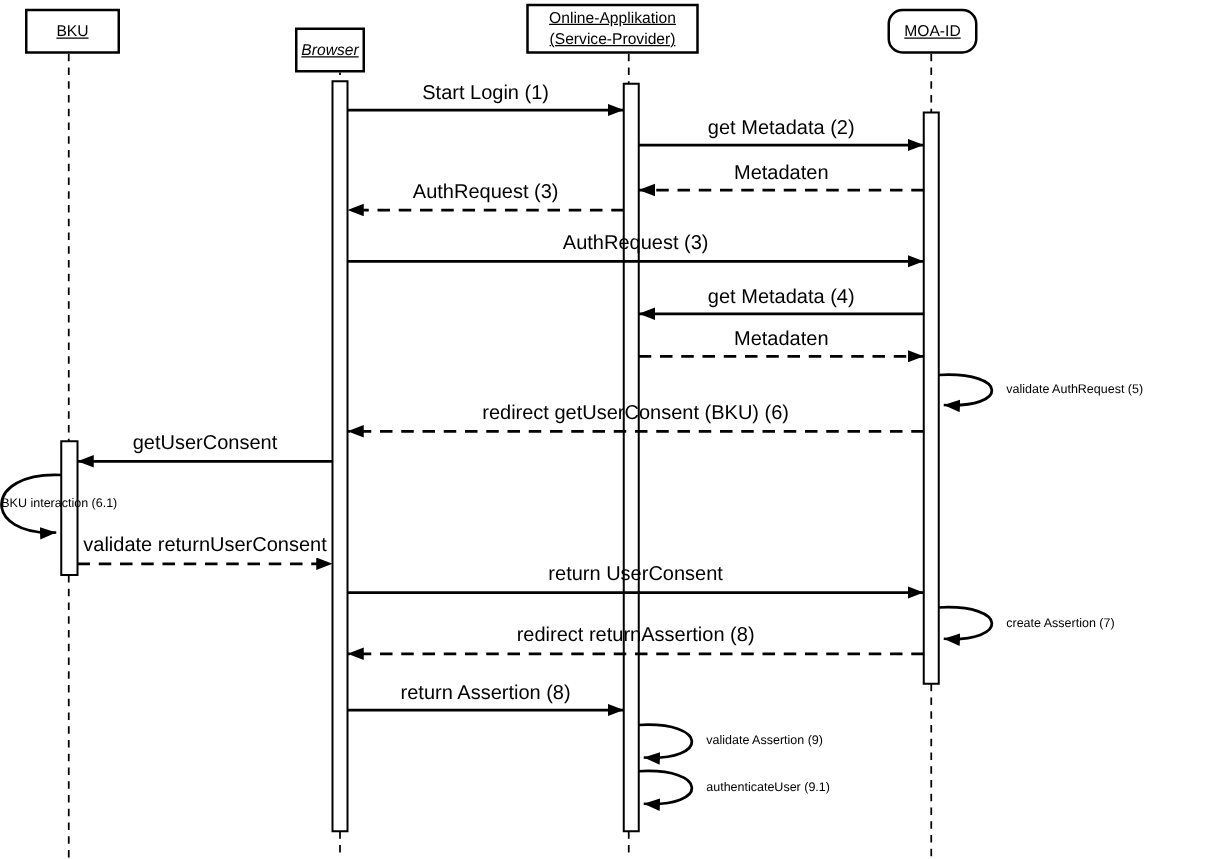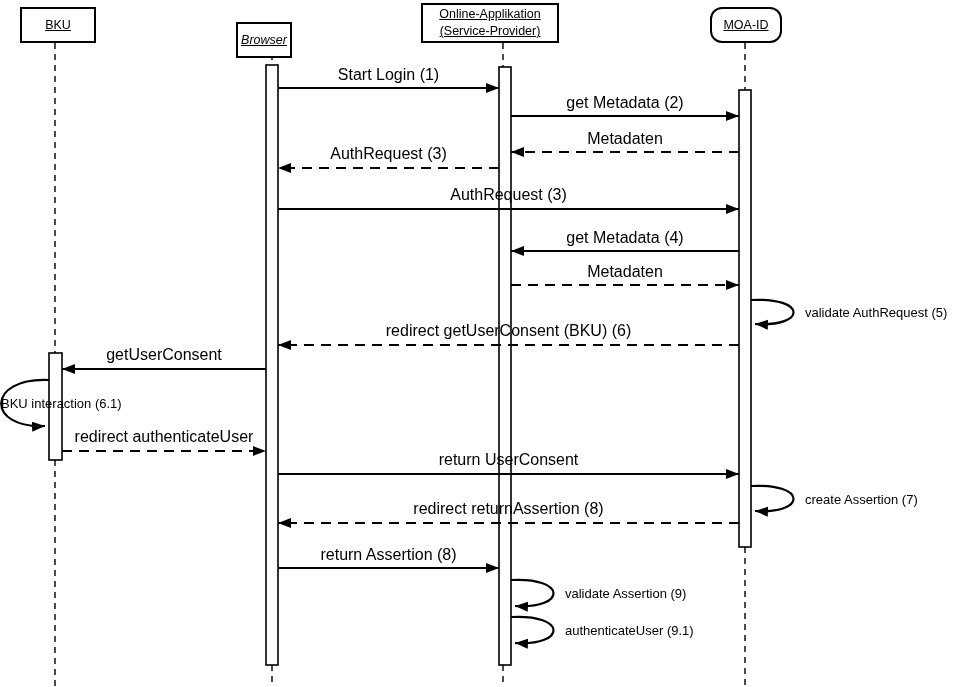--- a/index.html
+++ b/index.html
@@ -32,21 +32,21 @@
     transform: translate(-50%, -50%);
     white-space: nowrap;
     font-size: 16px;
     color: #000000;
     background: transparent;
   }
   .loop-label {
     position: absolute;
     transform: translate(0, -50%);
     white-space: nowrap;
-    font-size: 13px;
+    font-size: 10px;
     color: #000000;
   }
 </style>
 </head>
 <body>
 
 <div id="canvas">
   <svg id="diagram-svg" width="968" height="687" viewBox="0 0 968 687" xmlns="http://www.w3.org/2000/svg">
     <defs>
       <marker id="ah" markerUnits="userSpaceOnUse" markerWidth="16" markerHeight="12" refX="13" refY="5" orient="auto">
@@ -91,21 +91,21 @@
       <div class="msg-label" style="left: 625px; top: 103px;">get Metadata (2)</div>
       <div class="msg-label" style="left: 625px; top: 139px;">Metadaten</div>
       <div class="msg-label" style="left: 388.5px; top: 154px;">AuthRequest (3)</div>
       <div class="msg-label" style="left: 508.5px; top: 195px;">AuthRequest (3)</div>
       <div class="msg-label" style="left: 625px; top: 238px;">get Metadata (4)</div>
       <div class="msg-label" style="left: 625px; top: 272px;">Metadaten</div>
       <div class="loop-label" style="left: 805px; top: 312px;">validate AuthRequest (5)</div>
       <div class="msg-label" style="left: 508.5px; top: 331px;">redirect getUserConsent (BKU) (6)</div>
       <div class="msg-label" style="left: 164px; top: 355px;">getUserConsent</div>
       <div class="loop-label" style="left: 1px; top: 403px;">BKU interaction (6.1)</div>
-      <div class="msg-label" style="left: 164px; top: 437px;">redirect authenticateUser</div>
+      <div class="msg-label" style="left: 164px; top: 437px;">validate returnUserConsent</div>
       <div class="msg-label" style="left: 508.5px; top: 460px; text-align: right;">return UserConsent</div>
       <div class="loop-label" style="left: 805px; top: 498.5px;">create Assertion (7)</div>
       <div class="msg-label" style="left: 508.5px; top: 509px;">redirect returnAssertion (8)</div>
       <div class="msg-label" style="left: 388.5px; top: 555px;">return Assertion (8)</div>
       <div class="loop-label" style="left: 565px; top: 593px;">validate Assertion (9)</div>
       <div class="loop-label" style="left: 565px; top: 630px;">authenticateUser (9.1)</div>
     </div>
   <div id="actors-layer">
       <div class="actor-box" style="left: 20px; top: 7px; width: 76px; height: 36px;">
         <span>BKU</span>

